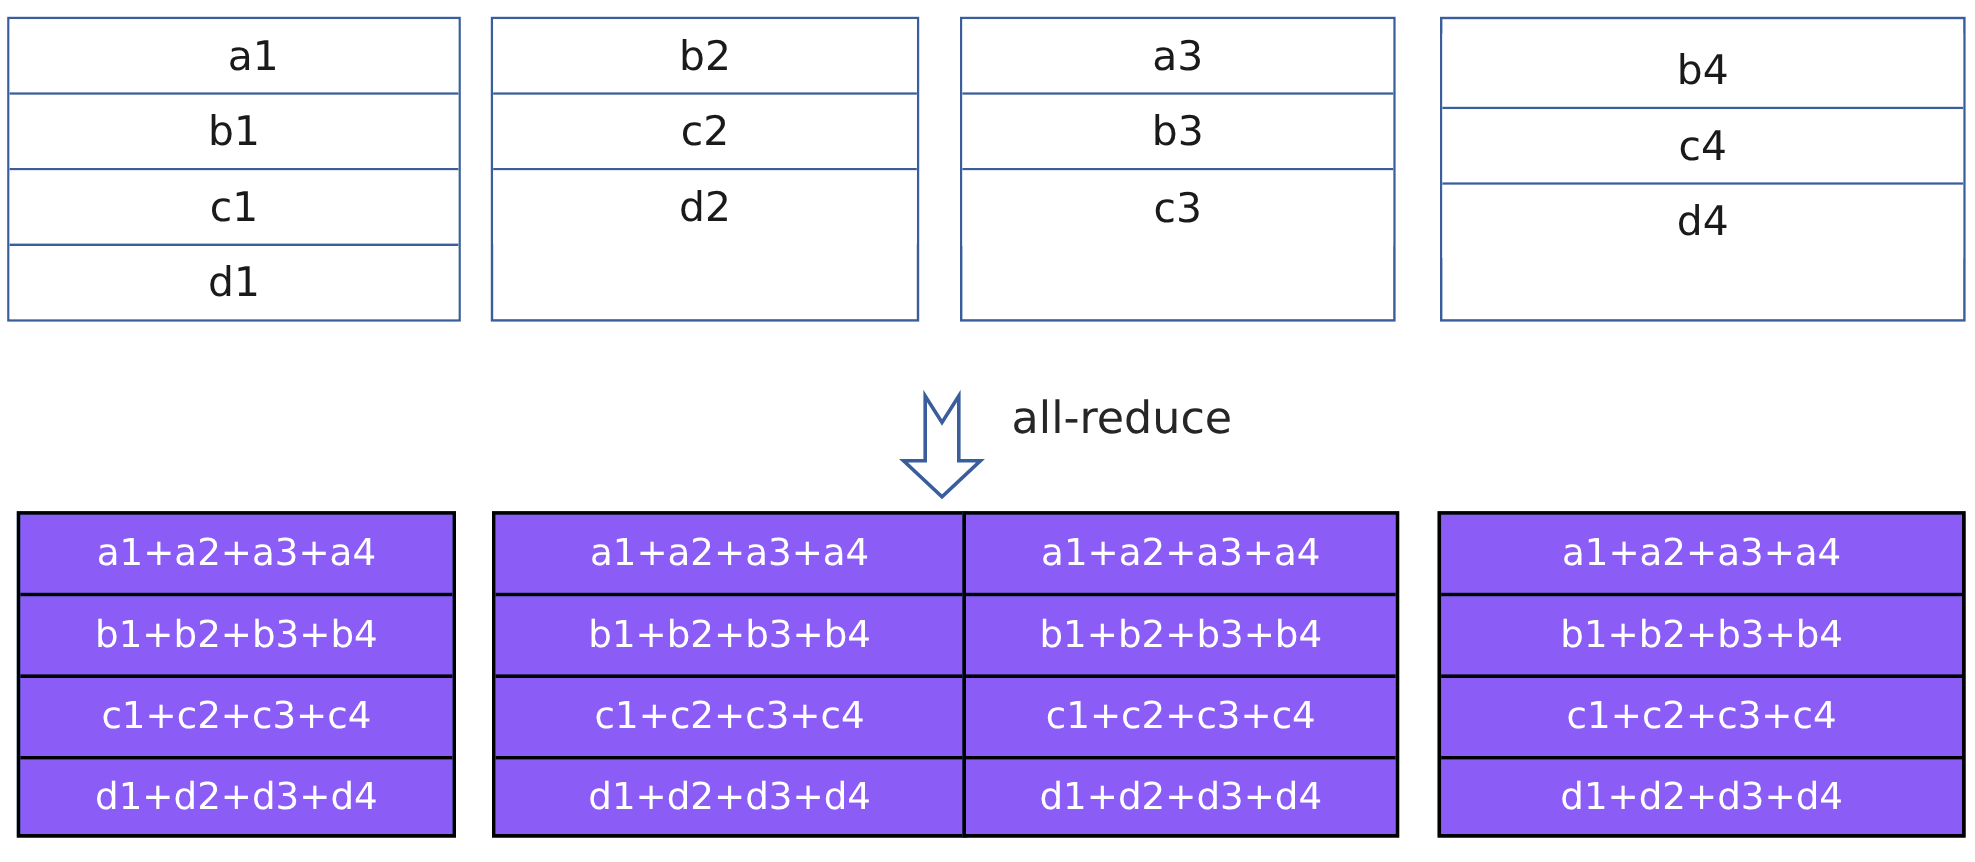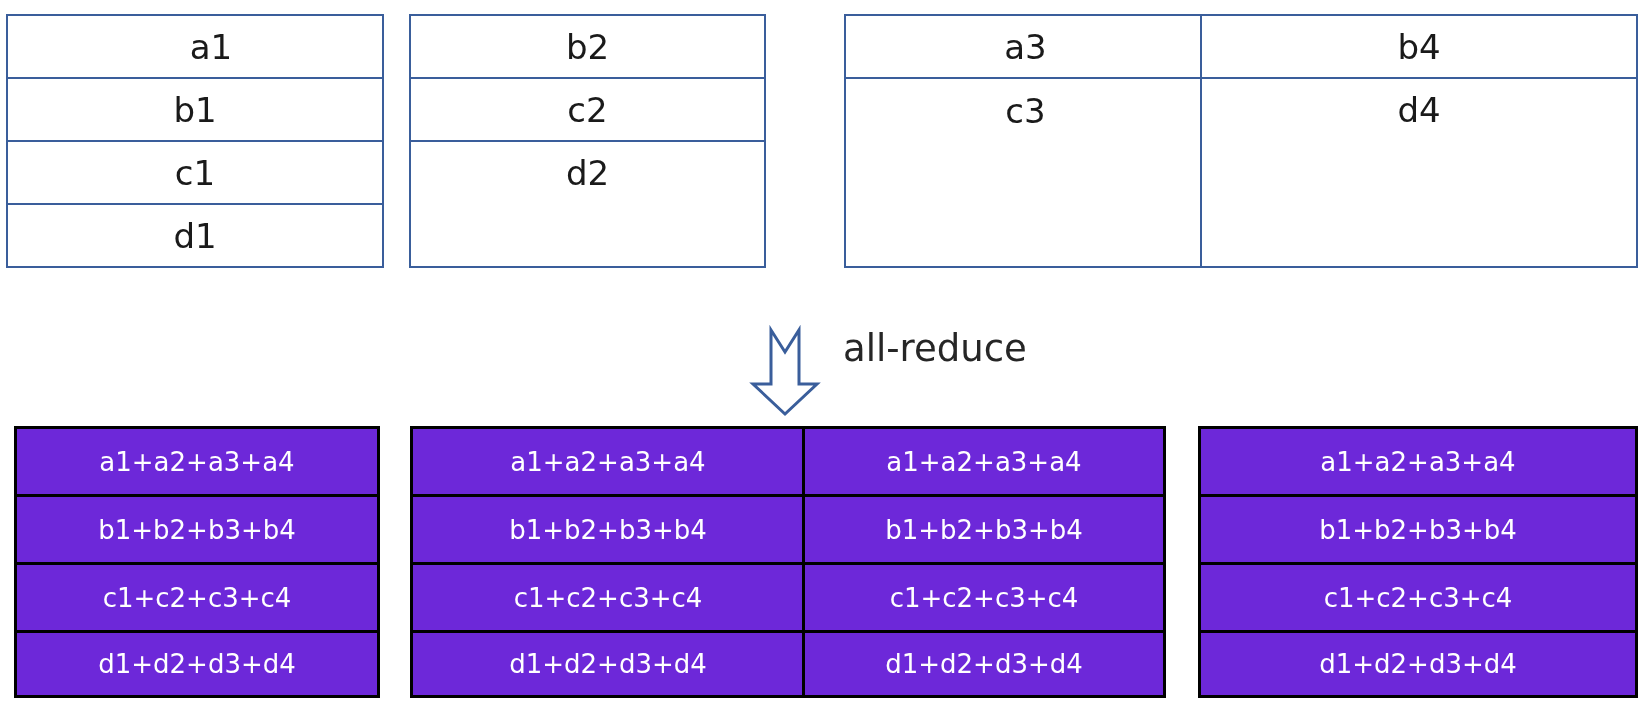--- a/index.html
+++ b/index.html
@@ -48,23 +48,23 @@
   }
 
   
   .table.bottom {
     border: 3px solid #000000;
     background: #2E75B6;
   }
   .table.bottom .cell {
     border-bottom: 3px solid #000000;
     color: #ffffff;
-    font-size: 26px;
+    font-size: 31px;
     line-height: 1;
-    background: #6d28d9;
+    background: #8b5cf6;
   }
   .table.bottom .cell:last-child {
     border-bottom: none;
   }
 
   
   .arrow-wrap {
     position: absolute;
     left: 745px;
     top: 318px;
@@ -95,27 +95,29 @@
   <div class="cell" style="height:63px;">c1</div>
   <div class="cell" style="height:61px;">d1</div>
 </div>
 
 <div class="table top" style="left:409px; top:14px; width:357px; height:254px;">
   <div class="cell" style="height:63px;">b2</div>
   <div class="cell" style="height:63px;">c2</div>
   <div class="cell" style="height:61px;">d2</div>
 </div>
 
-<div class="table top" style="left:844px; top:14px; width:363px; height:254px;">
+<div class="table top" style="left:800px; top:14px; width:363px; height:254px;">
   <div class="cell" style="height:63px;">a3</div>
+  <div class="cell" style="height:63px;">b3</div>
   <div class="cell" style="height:63px;">c3</div>
 </div>
 
 <div class="table top" style="left:1200px; top:14px; width:438px; height:254px;">
-  <div class="cell" style="height:63px;">b4</div>
+  <div class="cell" style="height:63px;margin-top:12px;">b4</div>
+  <div class="cell" style="height:63px;">c4</div>
   <div class="cell" style="height:61px;">d4</div>
 </div>
 
 <div class="arrow-wrap">
   <svg viewBox="0 0 80 100" preserveAspectRatio="none" aria-hidden="true">
     <polygon points="26,12 40,34 54,12 54,66 72,66 40,96 8,66 26,66" fill="#ffffff" stroke="#3A5E9B" stroke-width="3" stroke-linejoin="miter"></polygon>
   </svg>
 </div>
 <div class="arrow-label">all-reduce</div>
 

